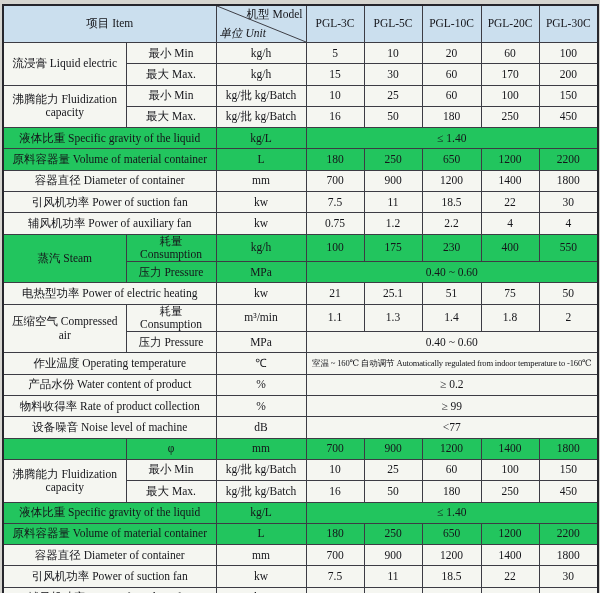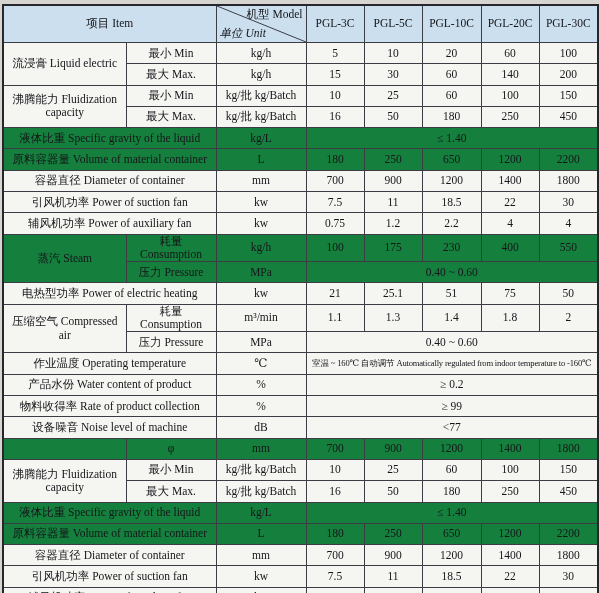--- a/index.html
+++ b/index.html
@@ -31,23 +31,23 @@
   }
   table.spec{border:2px solid #26262c;}
   thead th{
     background:#cbdfee;
     height:36px;
     font-size:12.5px;
     font-weight:normal;
     border-bottom:1.5px solid #26262c;
   }
   tbody tr{height:21.3px;}
-  tbody tr.hl td{background:#15803d;}
+  tbody tr.hl td{background:#22c55e;}
   td.lbl{font-size:11.5px;}
-  td.unit{font-size:11px;}
+  td.unit{font-size:11px;font-family:Liberation Serif, serif;}
   td.val{font-size:12px;}
   td.spanv{font-size:12px;}
   td.spanv.small{font-size:8.6px;letter-spacing:-0.2px;}
   th.diag-th{position:relative;padding:0;margin-top:15px;}
   .diag-svg{position:absolute;left:0;top:0;width:100%;height:100%;}
   .diag-top{
     position:absolute;right:3px;top:2px;font-size:11.5px;
   }
   .diag-bottom{
     position:absolute;left:3px;bottom:2px;font-size:11.5px;font-style:italic;
@@ -95,21 +95,21 @@
           <td class="val">20</td>
           <td class="val">60</td>
           <td class="val">100</td>
         </tr>
         <tr>
           <td class="lbl">最大 Max.</td>
           <td class="unit">kg/h</td>
           <td class="val">15</td>
           <td class="val">30</td>
           <td class="val">60</td>
-          <td class="val">140</td>
+          <td class="val">170</td>
           <td class="val">200</td>
         </tr>
         <tr>
           <td class="lbl" rowspan="2">沸腾能力 Fluidization capacity</td>
           <td class="lbl">最小 Min</td>
           <td class="unit">kg/批 kg/Batch</td>
           <td class="val">10</td>
           <td class="val">25</td>
           <td class="val">60</td>
           <td class="val">100</td>

